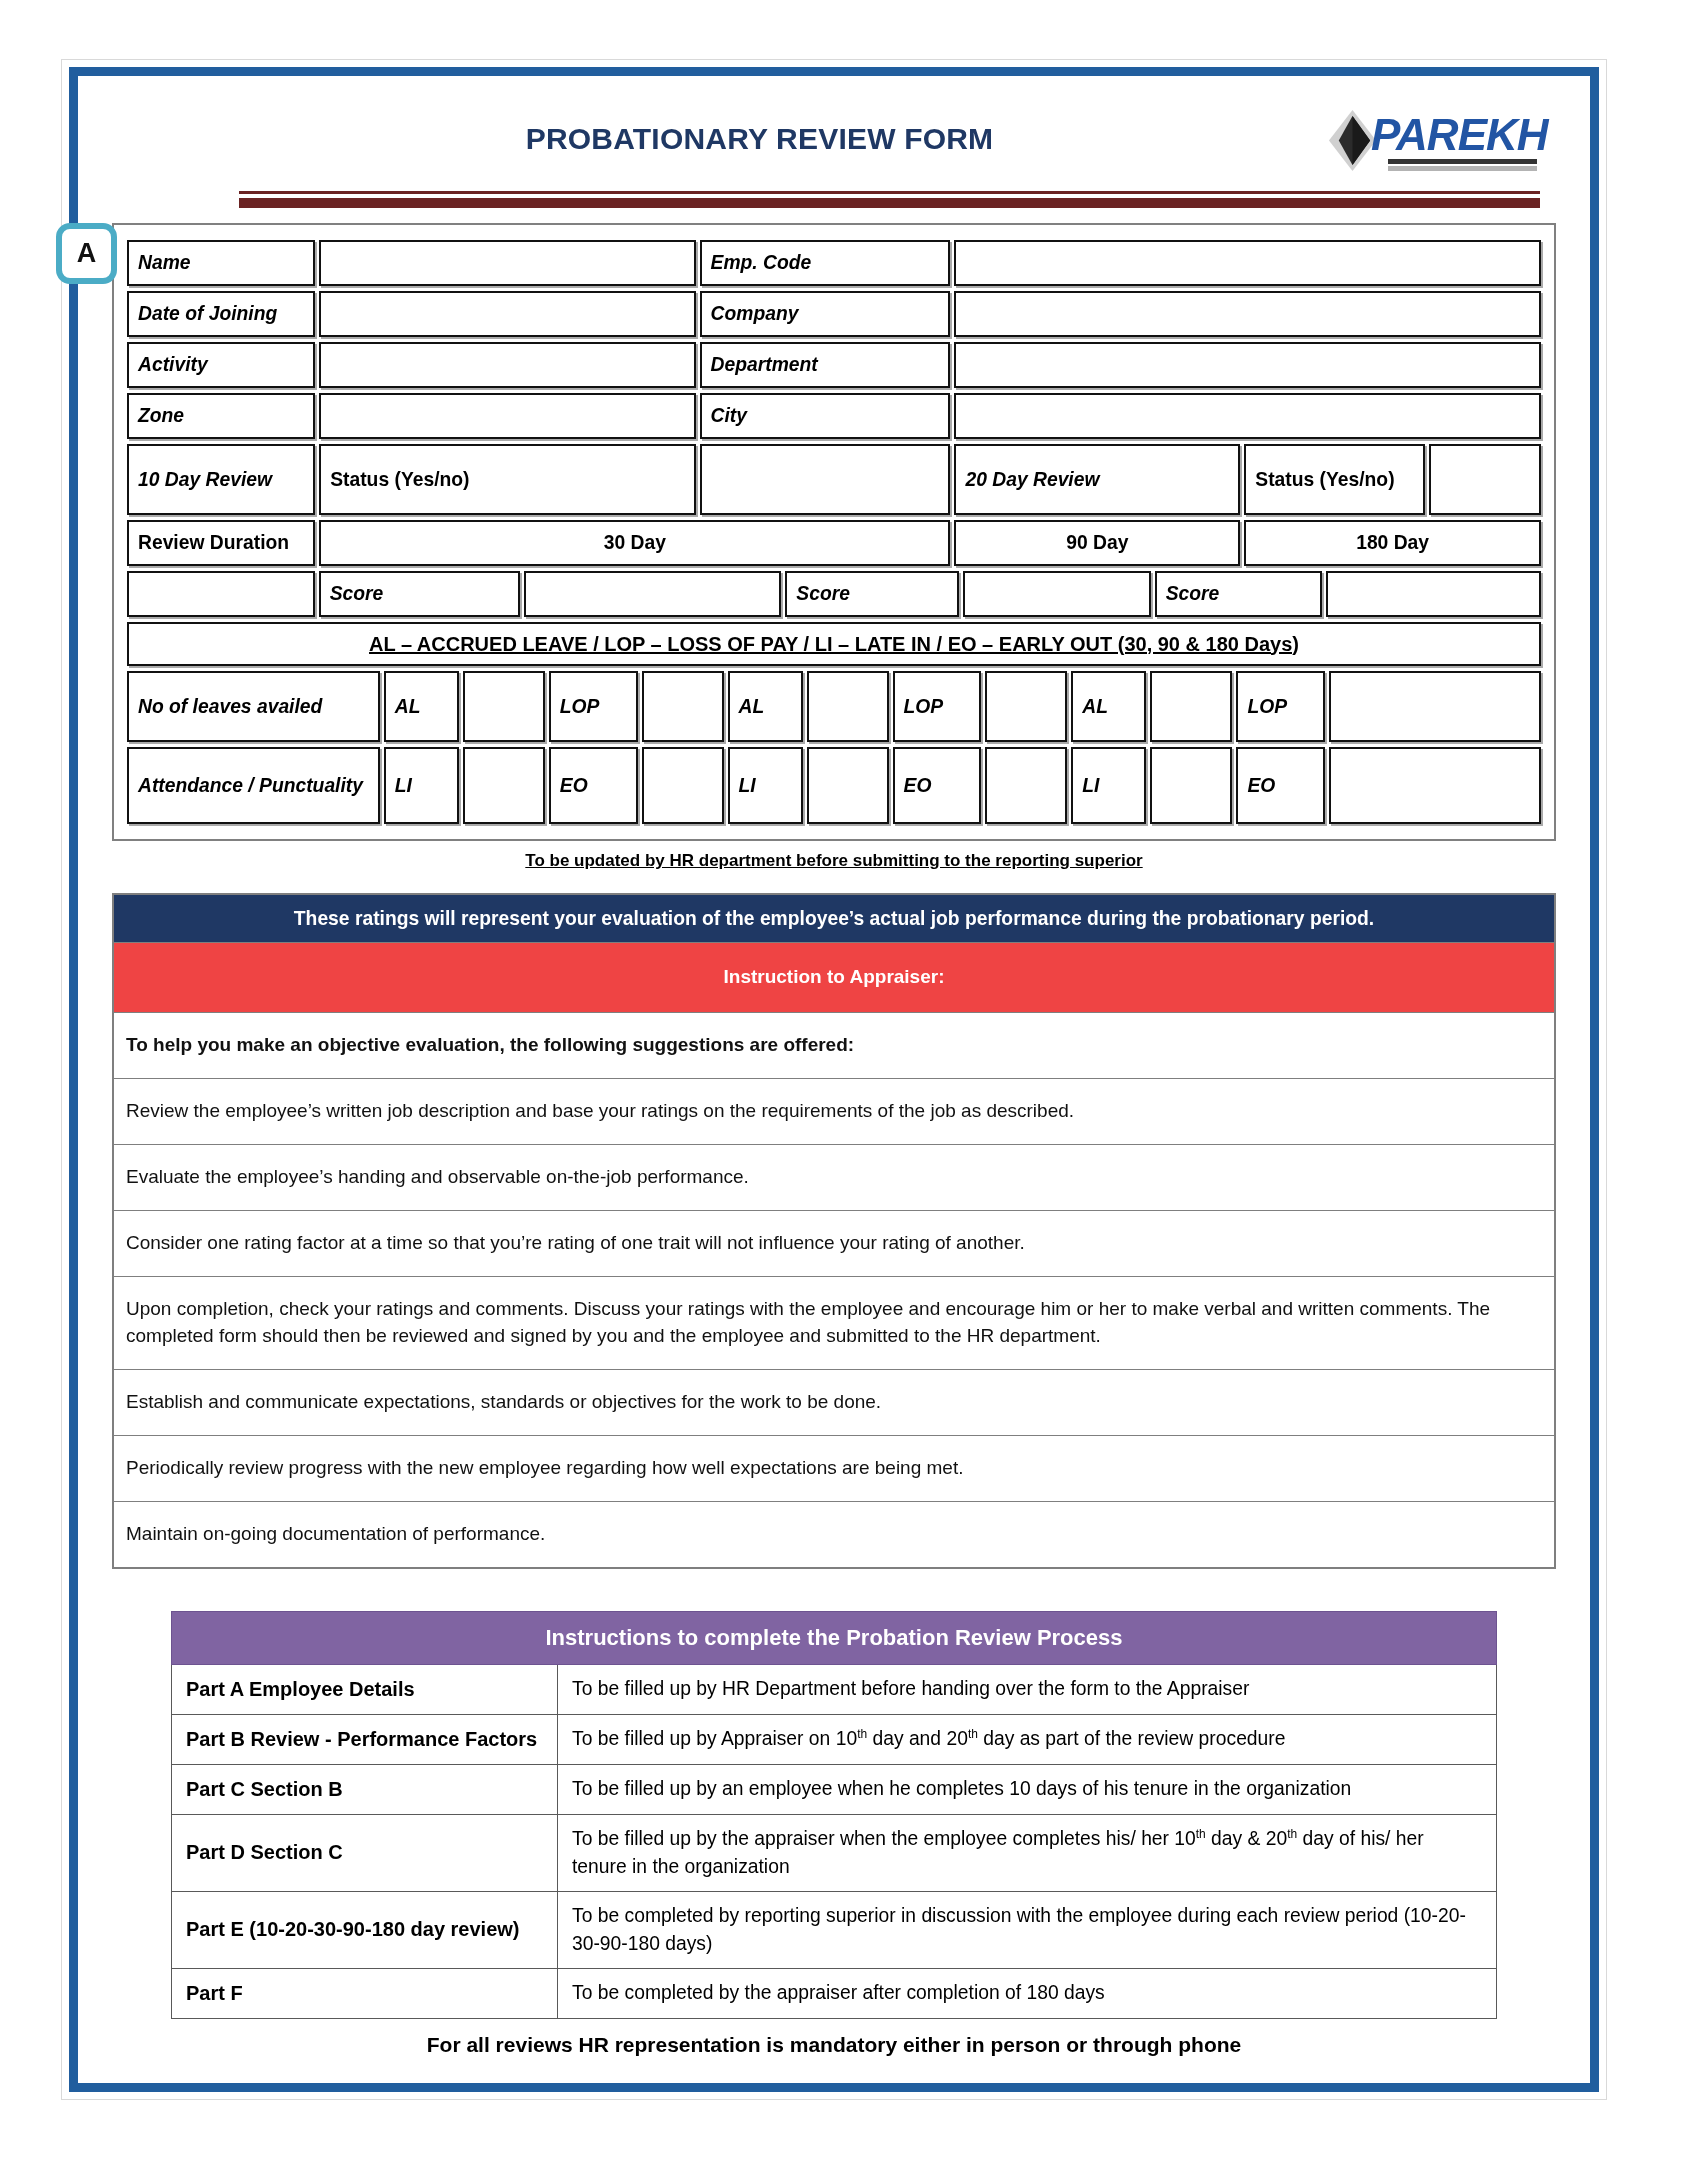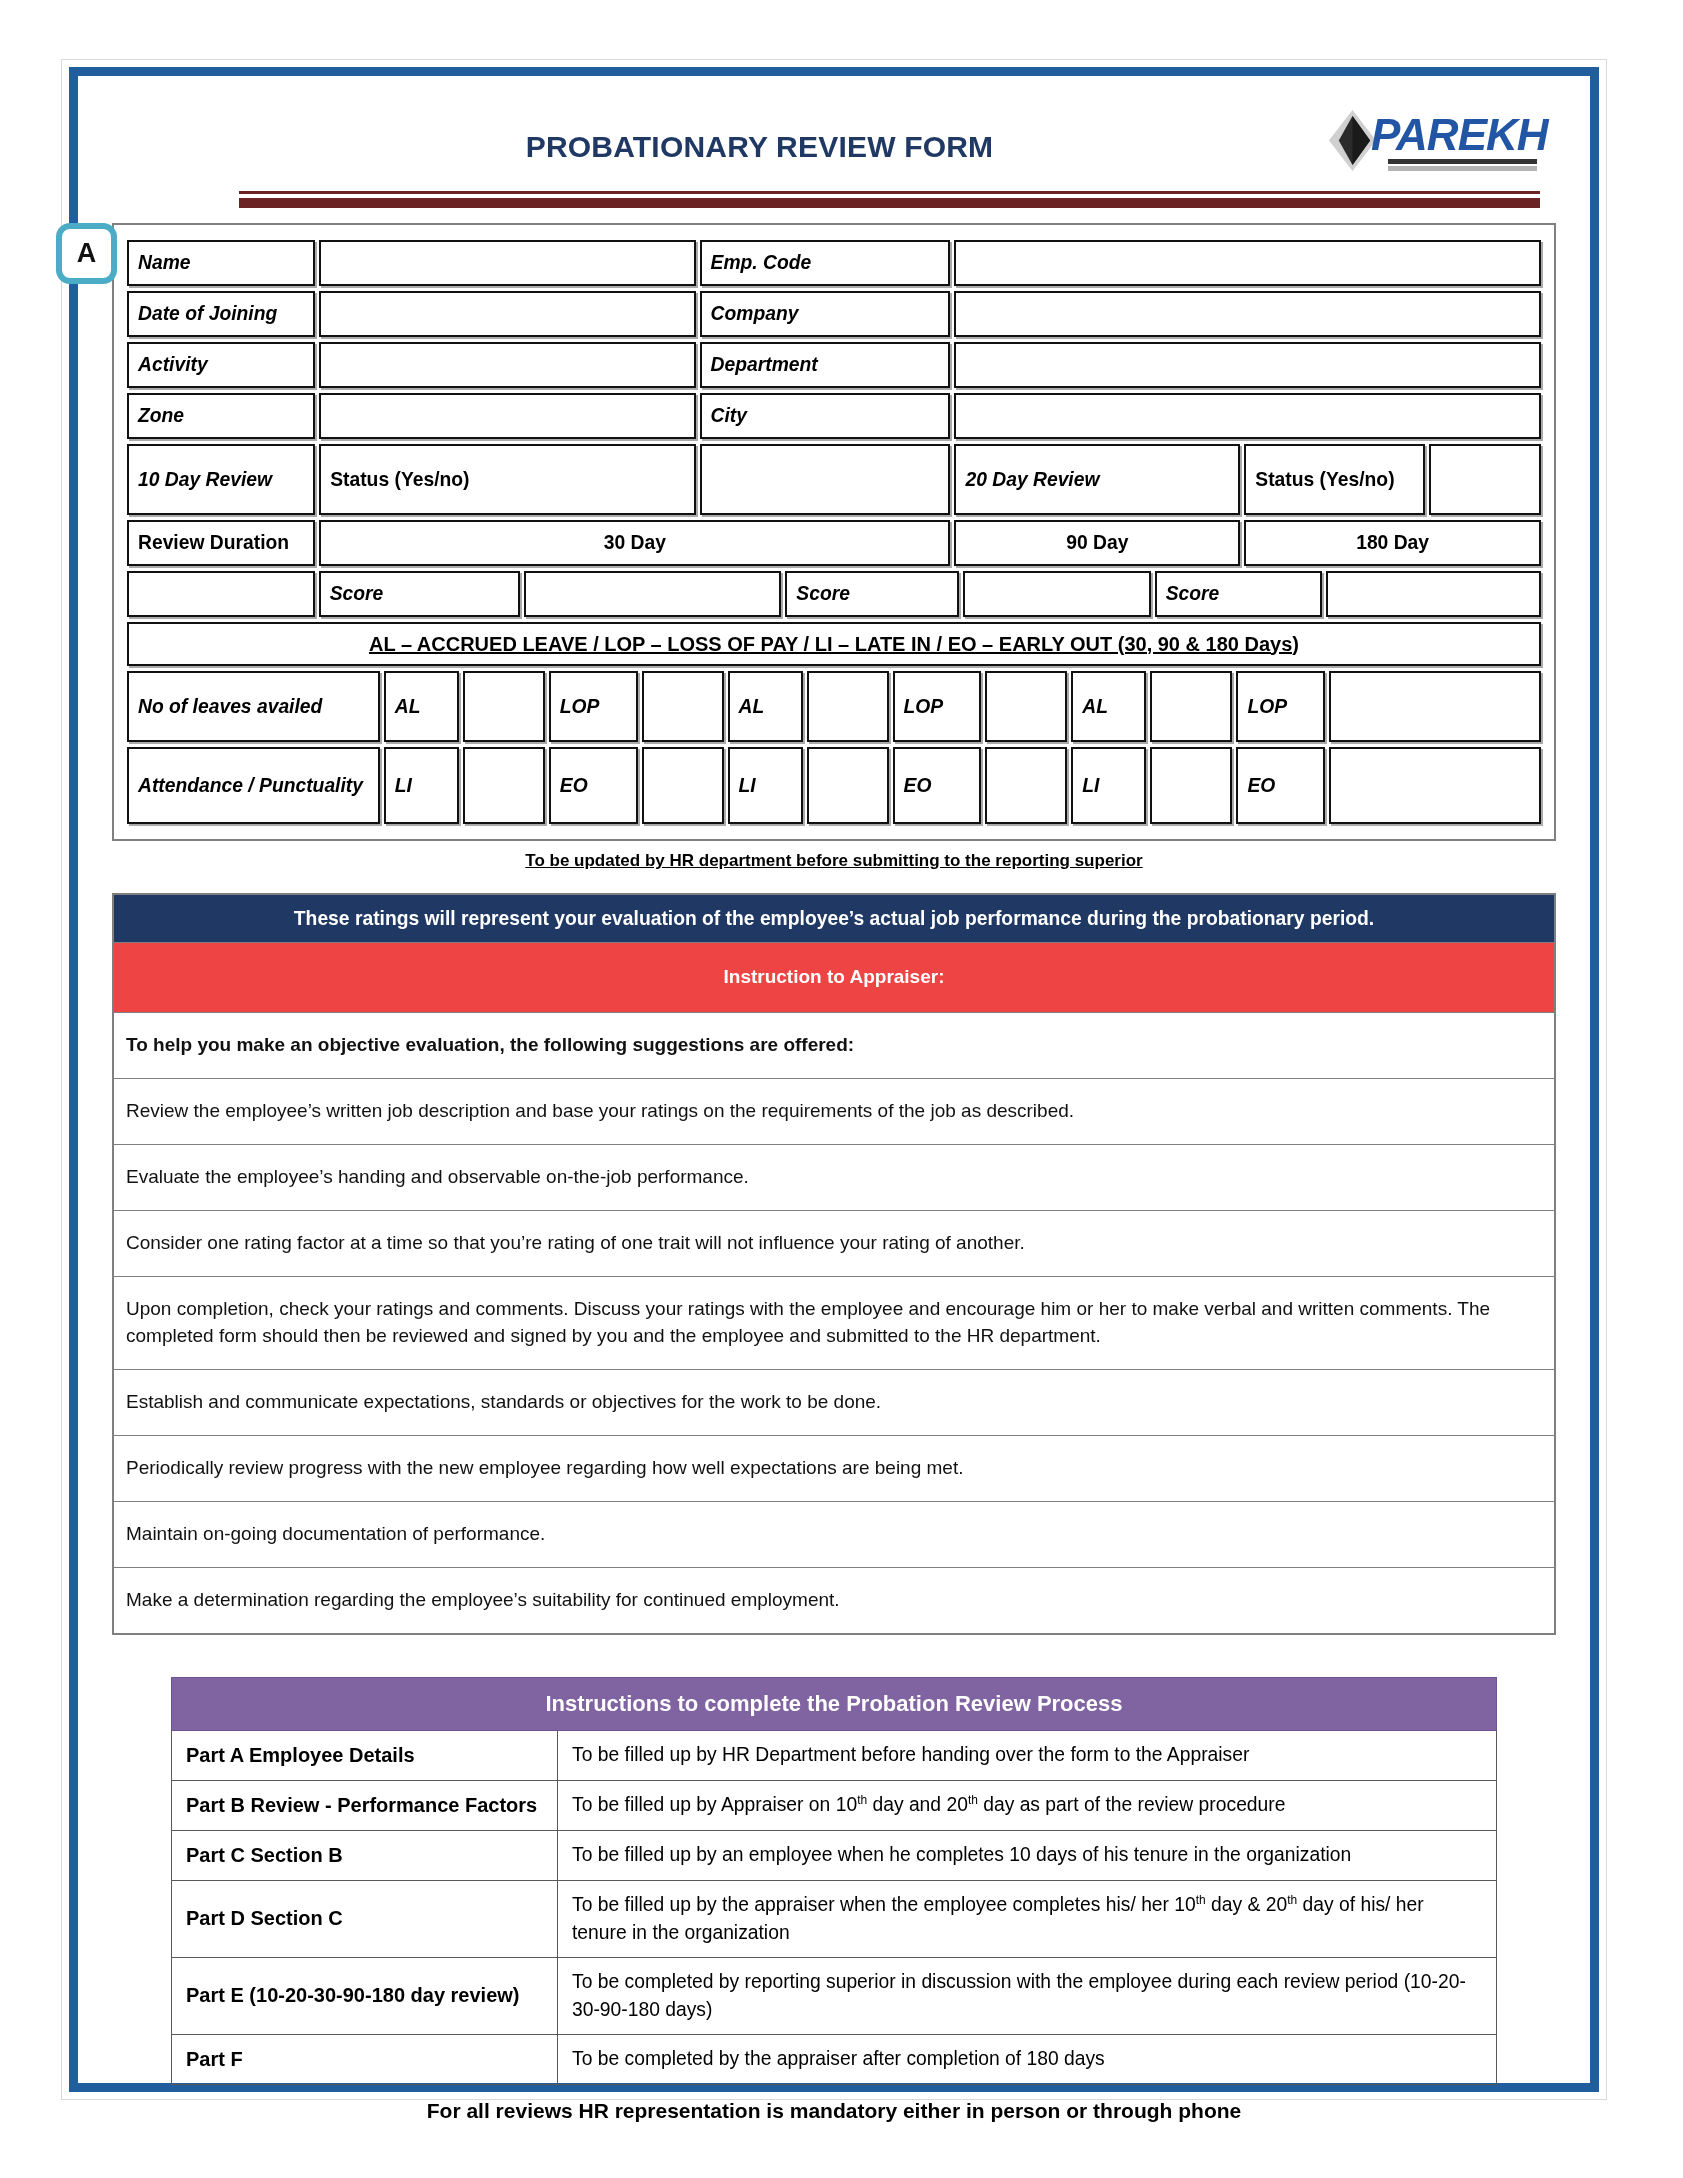--- a/index.html
+++ b/index.html
@@ -28,21 +28,21 @@
   #content {
     position:absolute;
     left:0; top:0; right:0; bottom:0;
     padding:24px 34px 0 34px;
   }
 
   
   .header-zone { position:relative; height:117px; }
   .doc-title {
     position:absolute;
-    left:0; right:0; top:30px;
+    left:0; right:0; top:22px;
     text-align:center;
     font-size:30px;
     font-weight:bold;
     color:#1F3864;
     letter-spacing:0.2px;
     padding-right:149px;
   }
   .logo {
     position:absolute;
     right:16px; top:4px;
@@ -318,23 +318,20 @@
           </tr>
           <tr>
             <td>Establish and communicate expectations, standards or objectives for the work to be done.</td>
           </tr>
           <tr>
             <td>Periodically review progress with the new employee regarding how well expectations are being met.</td>
           </tr>
           <tr>
             <td>Maintain on-going documentation of performance.</td>
           </tr>
-          <tr>
-            <td>Make a determination regarding the employee’s suitability for continued employment.</td>
-          </tr>
         </tbody>
           </table>
       </div>
 
       <div class="proc-wrap">
         <table class="ptable">
           <tbody>
               <tr>
             <td class="p-head" colspan="2">Instructions to complete the Probation Review Process</td>
           </tr>

